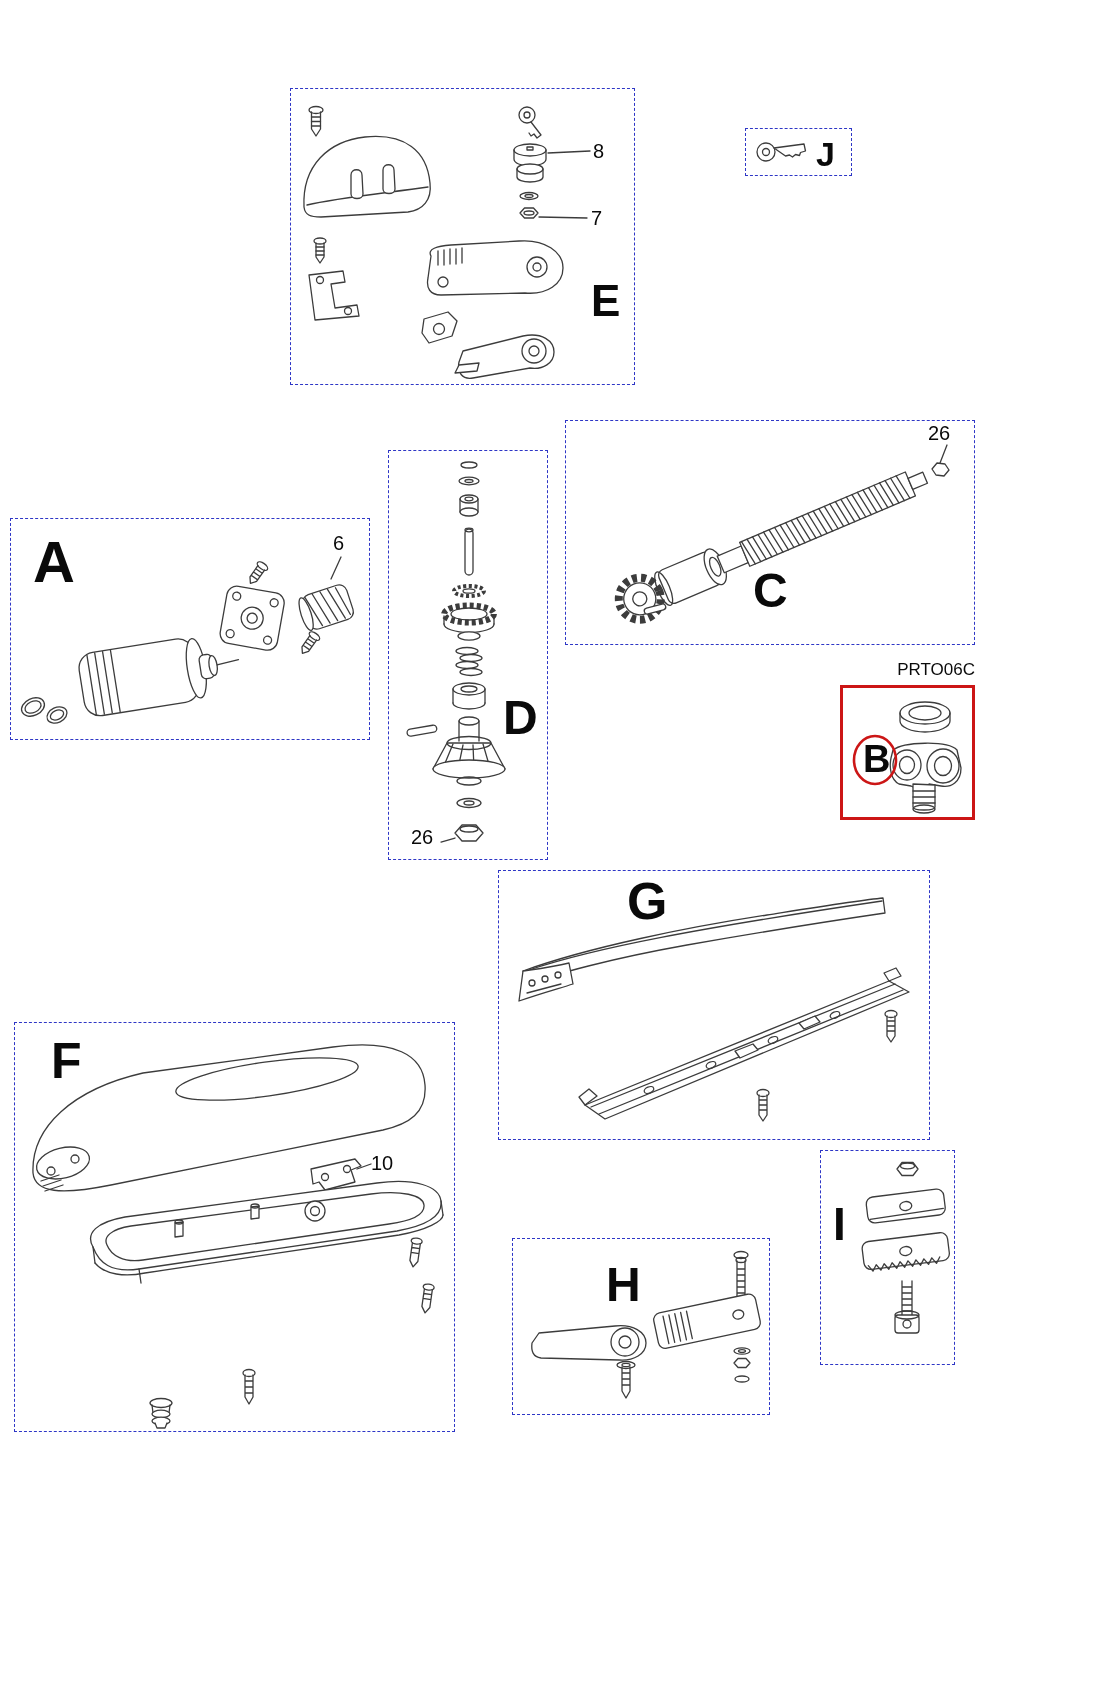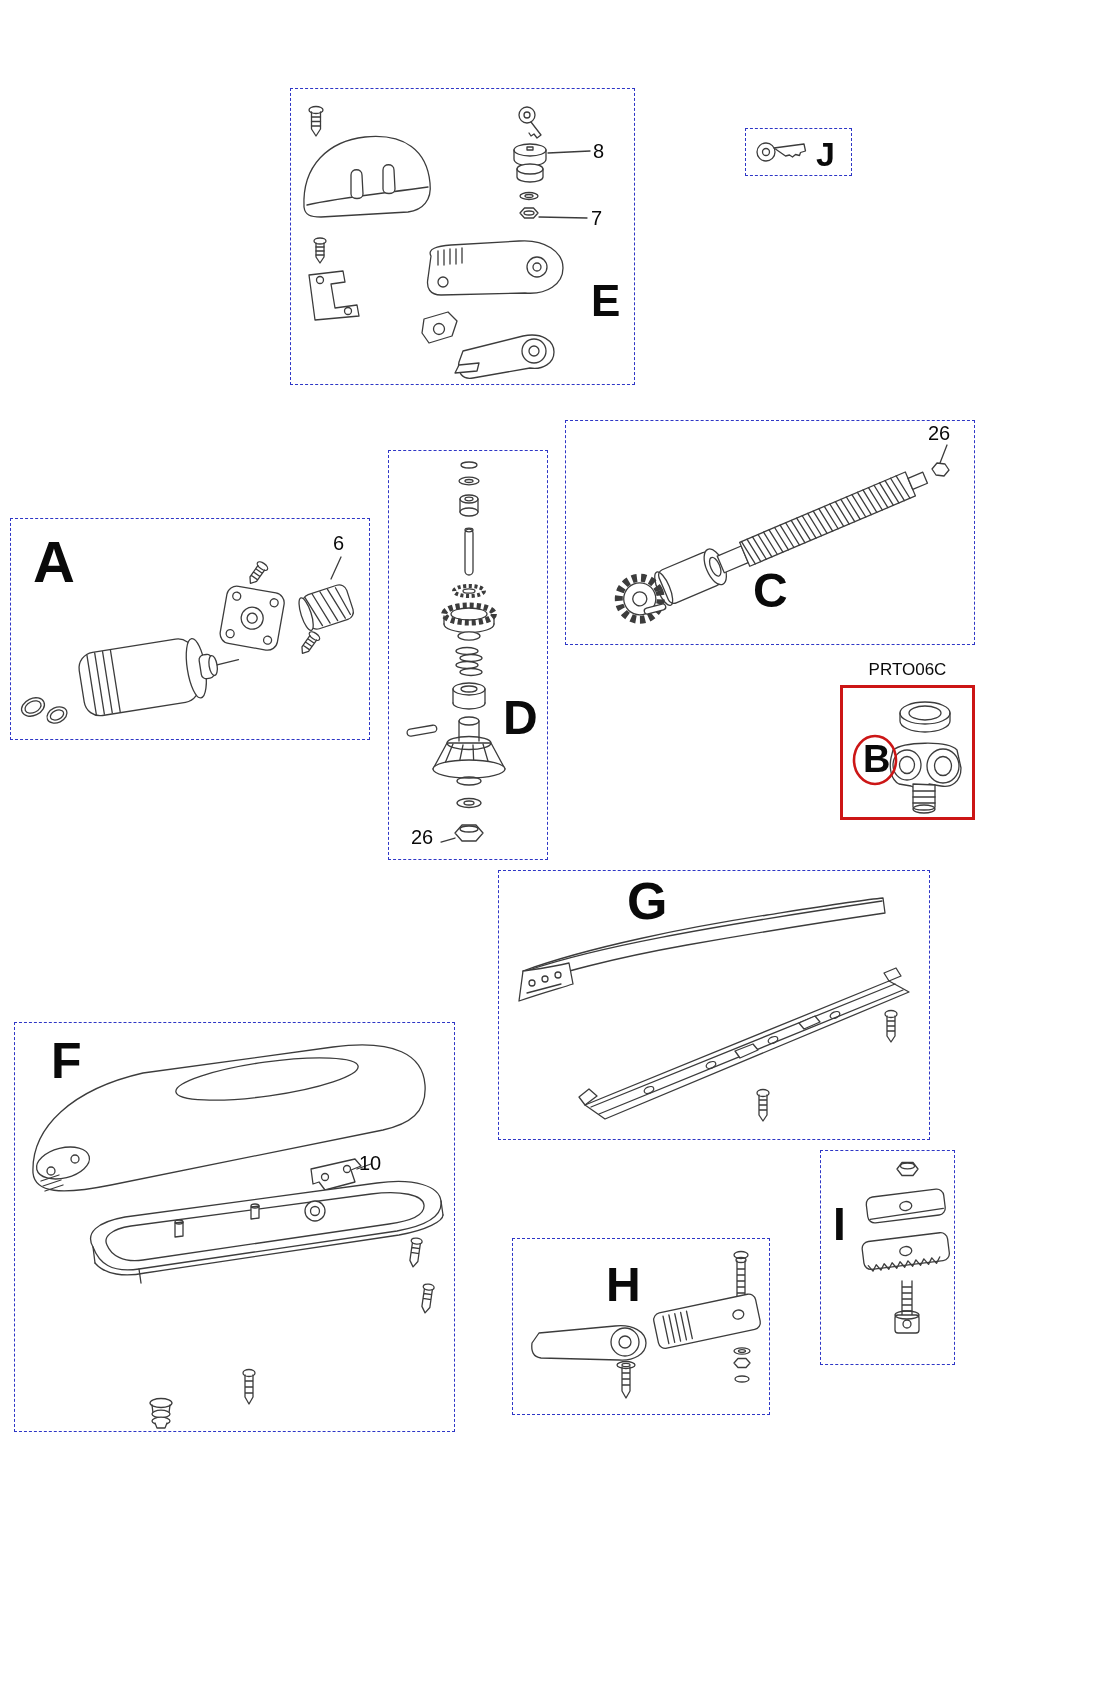--- a/index.html
+++ b/index.html
@@ -206,21 +206,21 @@
         <ellipse class="s" cx="80" cy="352" rx="5" ry="2"></ellipse>
         <path class="sf" d="M66,382 l7,-8 h14 l7,8 -7,8 h-14 Z"></path>
         <ellipse class="s" cx="80" cy="378" rx="9" ry="3"></ellipse>
       </g>
       <line class="s" x1="66" y1="387" x2="52" y2="391"></line>
     </svg>
     <div class="letter" style="left:114px;top:243px;font-size:48px;">D</div>
     <div class="callout" style="left:22px;top:376px;">26</div>
   </div>
 
-  <div class="code-label" style="left:840px;top:660px;width:135px;text-align:center;">PRTO06C</div>
+  <div class="code-label" style="left:840px;top:660px;width:135px;text-align:right;">PRTO06C</div>
   <div class="pbox highlight" style="left:840px;top:685px;width:135px;height:135px;">
     <svg width="129" height="129" viewBox="0 0 129 129">
       <g>
         <ellipse class="sf" cx="82" cy="25" rx="25" ry="11"></ellipse>
         <ellipse class="s" cx="82" cy="25" rx="16" ry="7"></ellipse>
         <path class="s" d="M57,25 l0,8 M107,25 l0,8 M57,33 A25,11 0 0 0 107,33"></path>
       </g>
       <g>
         <path class="sf" d="M50,62 C60,54 104,52 114,62 L118,80 C118,94 108,100 98,98 L86,96 C82,102 74,102 68,98 L56,96 C48,92 46,80 48,70 Z"></path>
         <ellipse class="sf" cx="64" cy="77" rx="14" ry="15"></ellipse>
@@ -314,21 +314,21 @@
       </g>
       <g>
         <ellipse class="sf" cx="146" cy="380" rx="11" ry="4.5"></ellipse>
         <path class="s" d="M137,382 l1,8 M155,382 l-1,8"></path>
         <ellipse class="sf" cx="146" cy="391" rx="9" ry="3.8"></ellipse>
         <ellipse class="sf" cx="146" cy="398" rx="9" ry="3.8"></ellipse>
         <path class="sf" d="M140,400 l2,5 8,0 2,-5"></path>
       </g>
     </svg>
     <div class="letter" style="left:36px;top:13px;font-size:50px;">F</div>
-    <div class="callout" style="left:344px;top:130px;">10</div>
+    <div class="callout" style="left:356px;top:130px;">10</div>
   </div>
 
   <div class="pbox" style="left:512px;top:1238px;width:258px;height:177px;">
     <svg width="255" height="174" viewBox="0 0 255 174">
       <g>
         <ellipse class="sf" cx="228" cy="16" rx="7" ry="3.5"></ellipse>
         <ellipse class="s" cx="228" cy="21" rx="5" ry="2.5"></ellipse>
         <path class="s" d="M224,22 l0,36 M232,22 l0,36 M224,58 l4,6 4,-6 M224,30 h8 M224,36 h8 M224,42 h8 M224,48 h8 M224,54 h8"></path>
       </g>
       <g transform="rotate(-12 195 82)">

